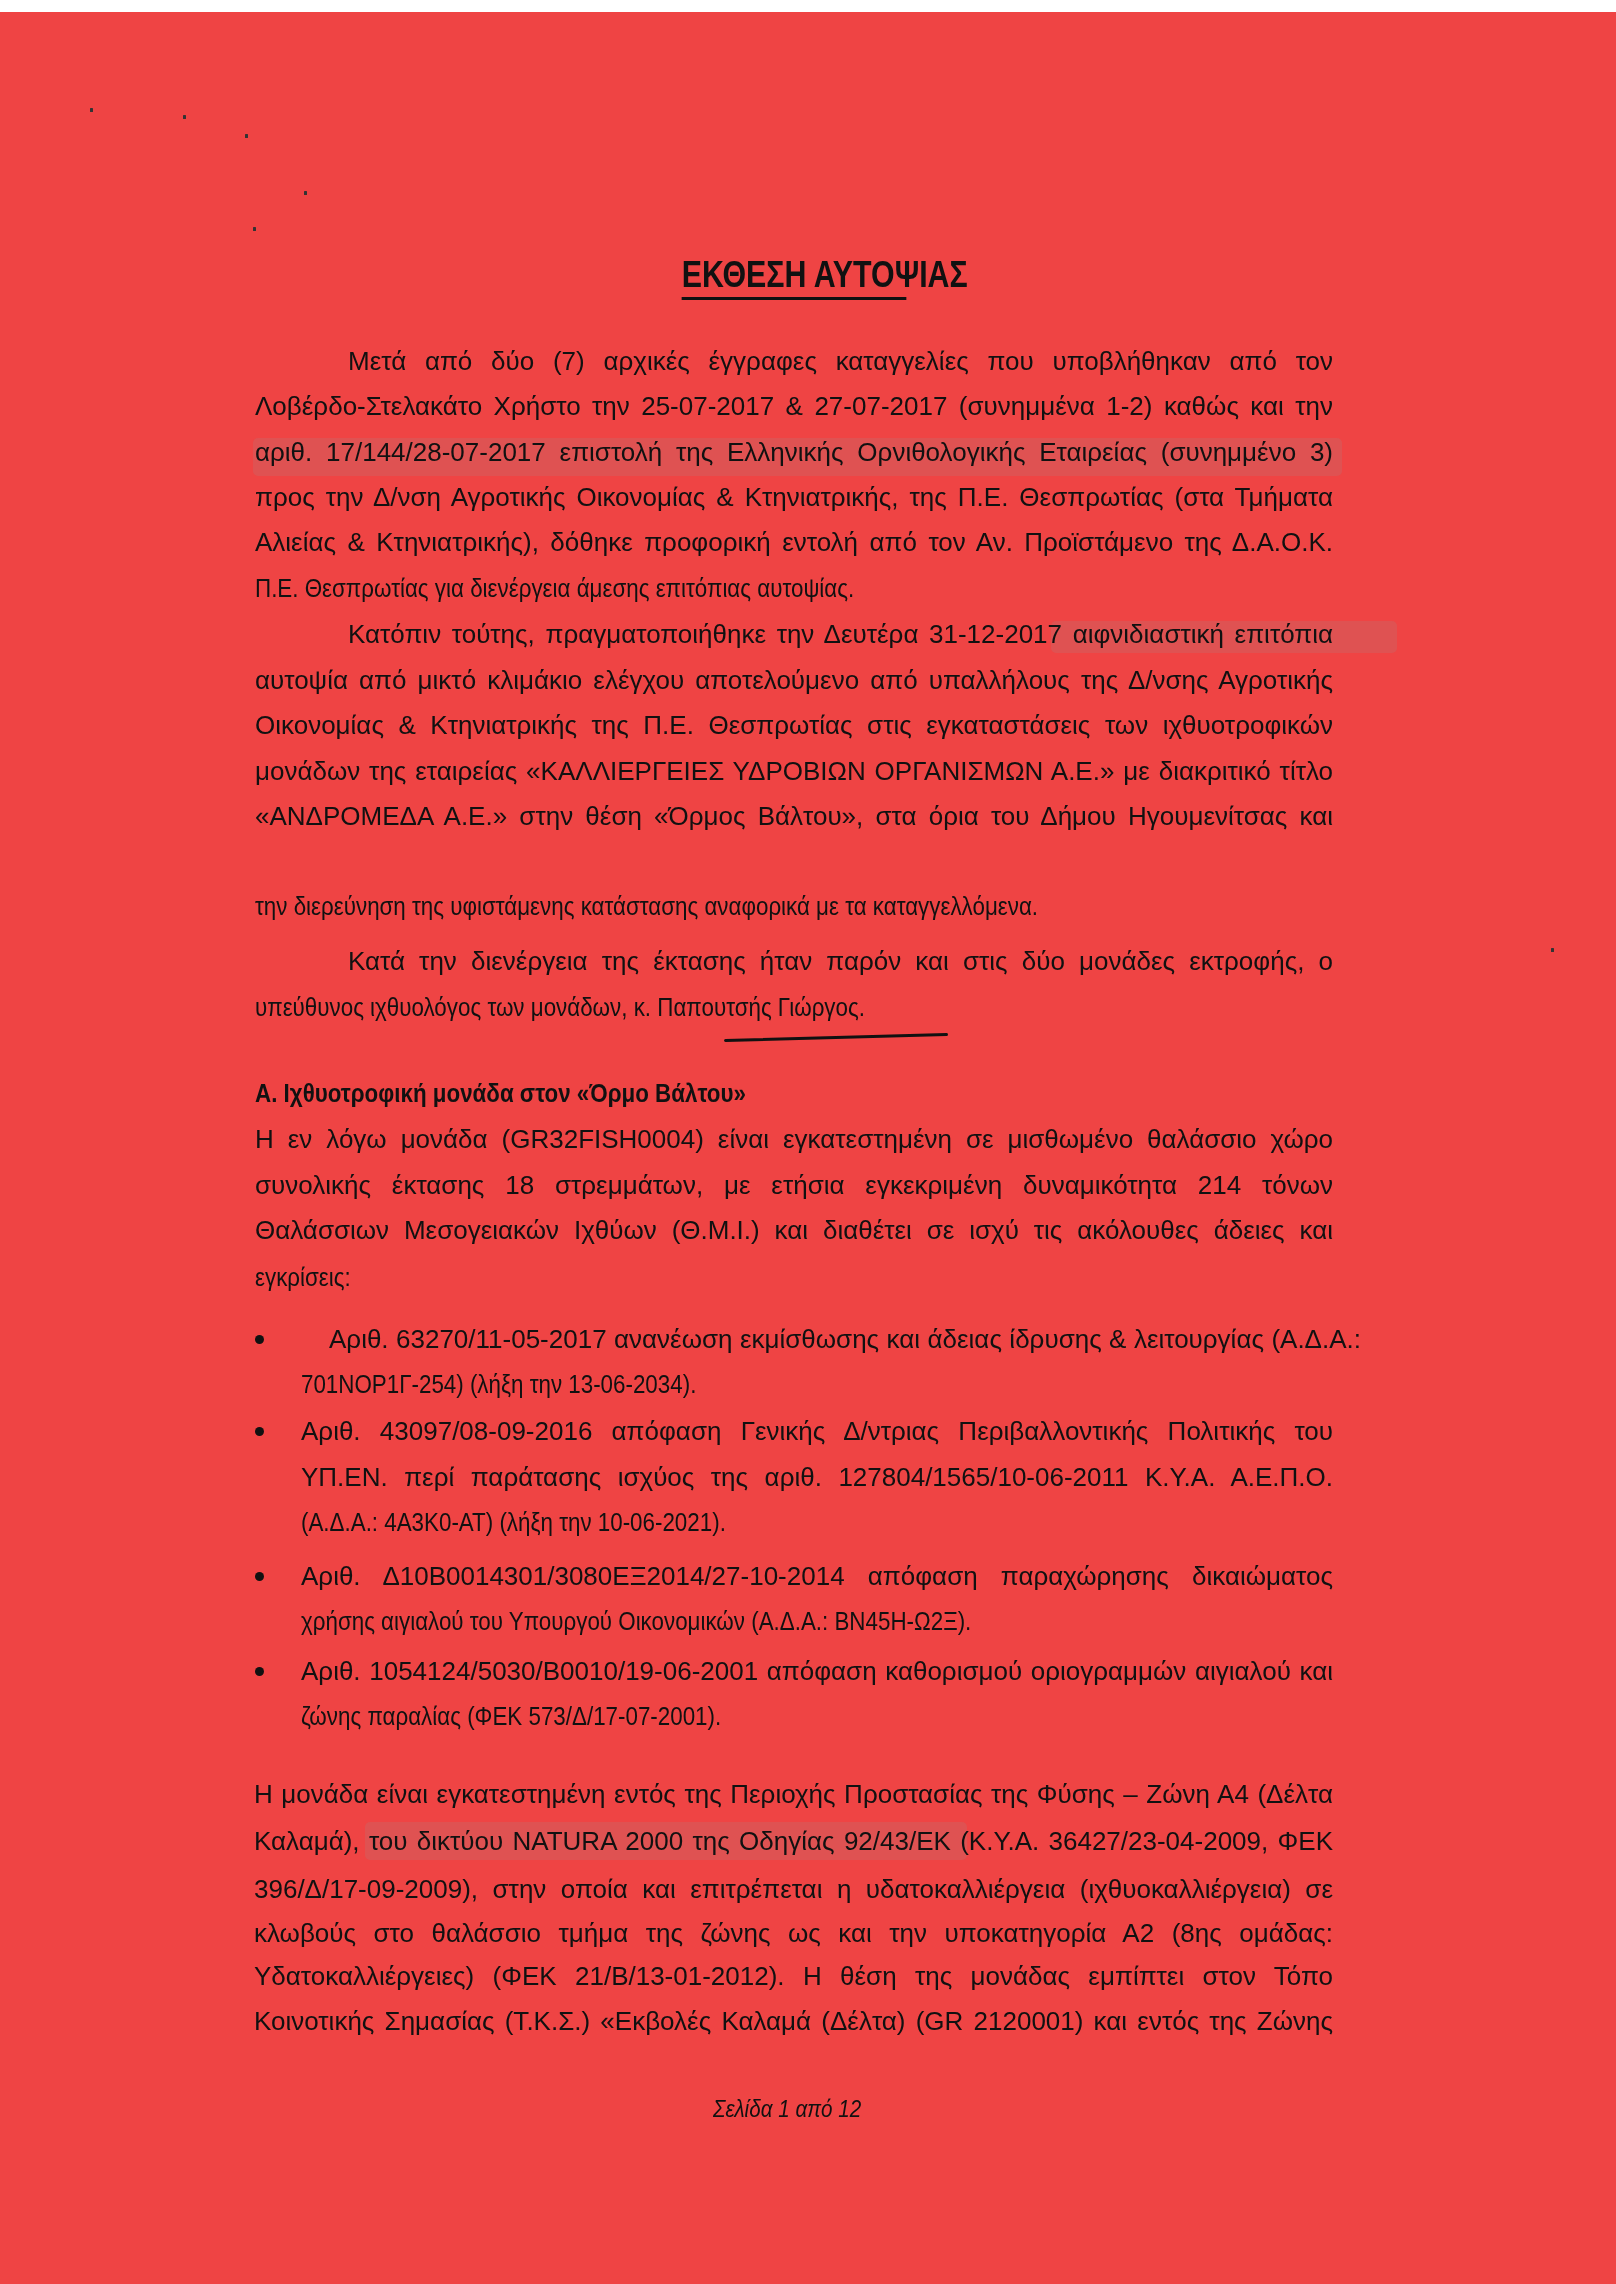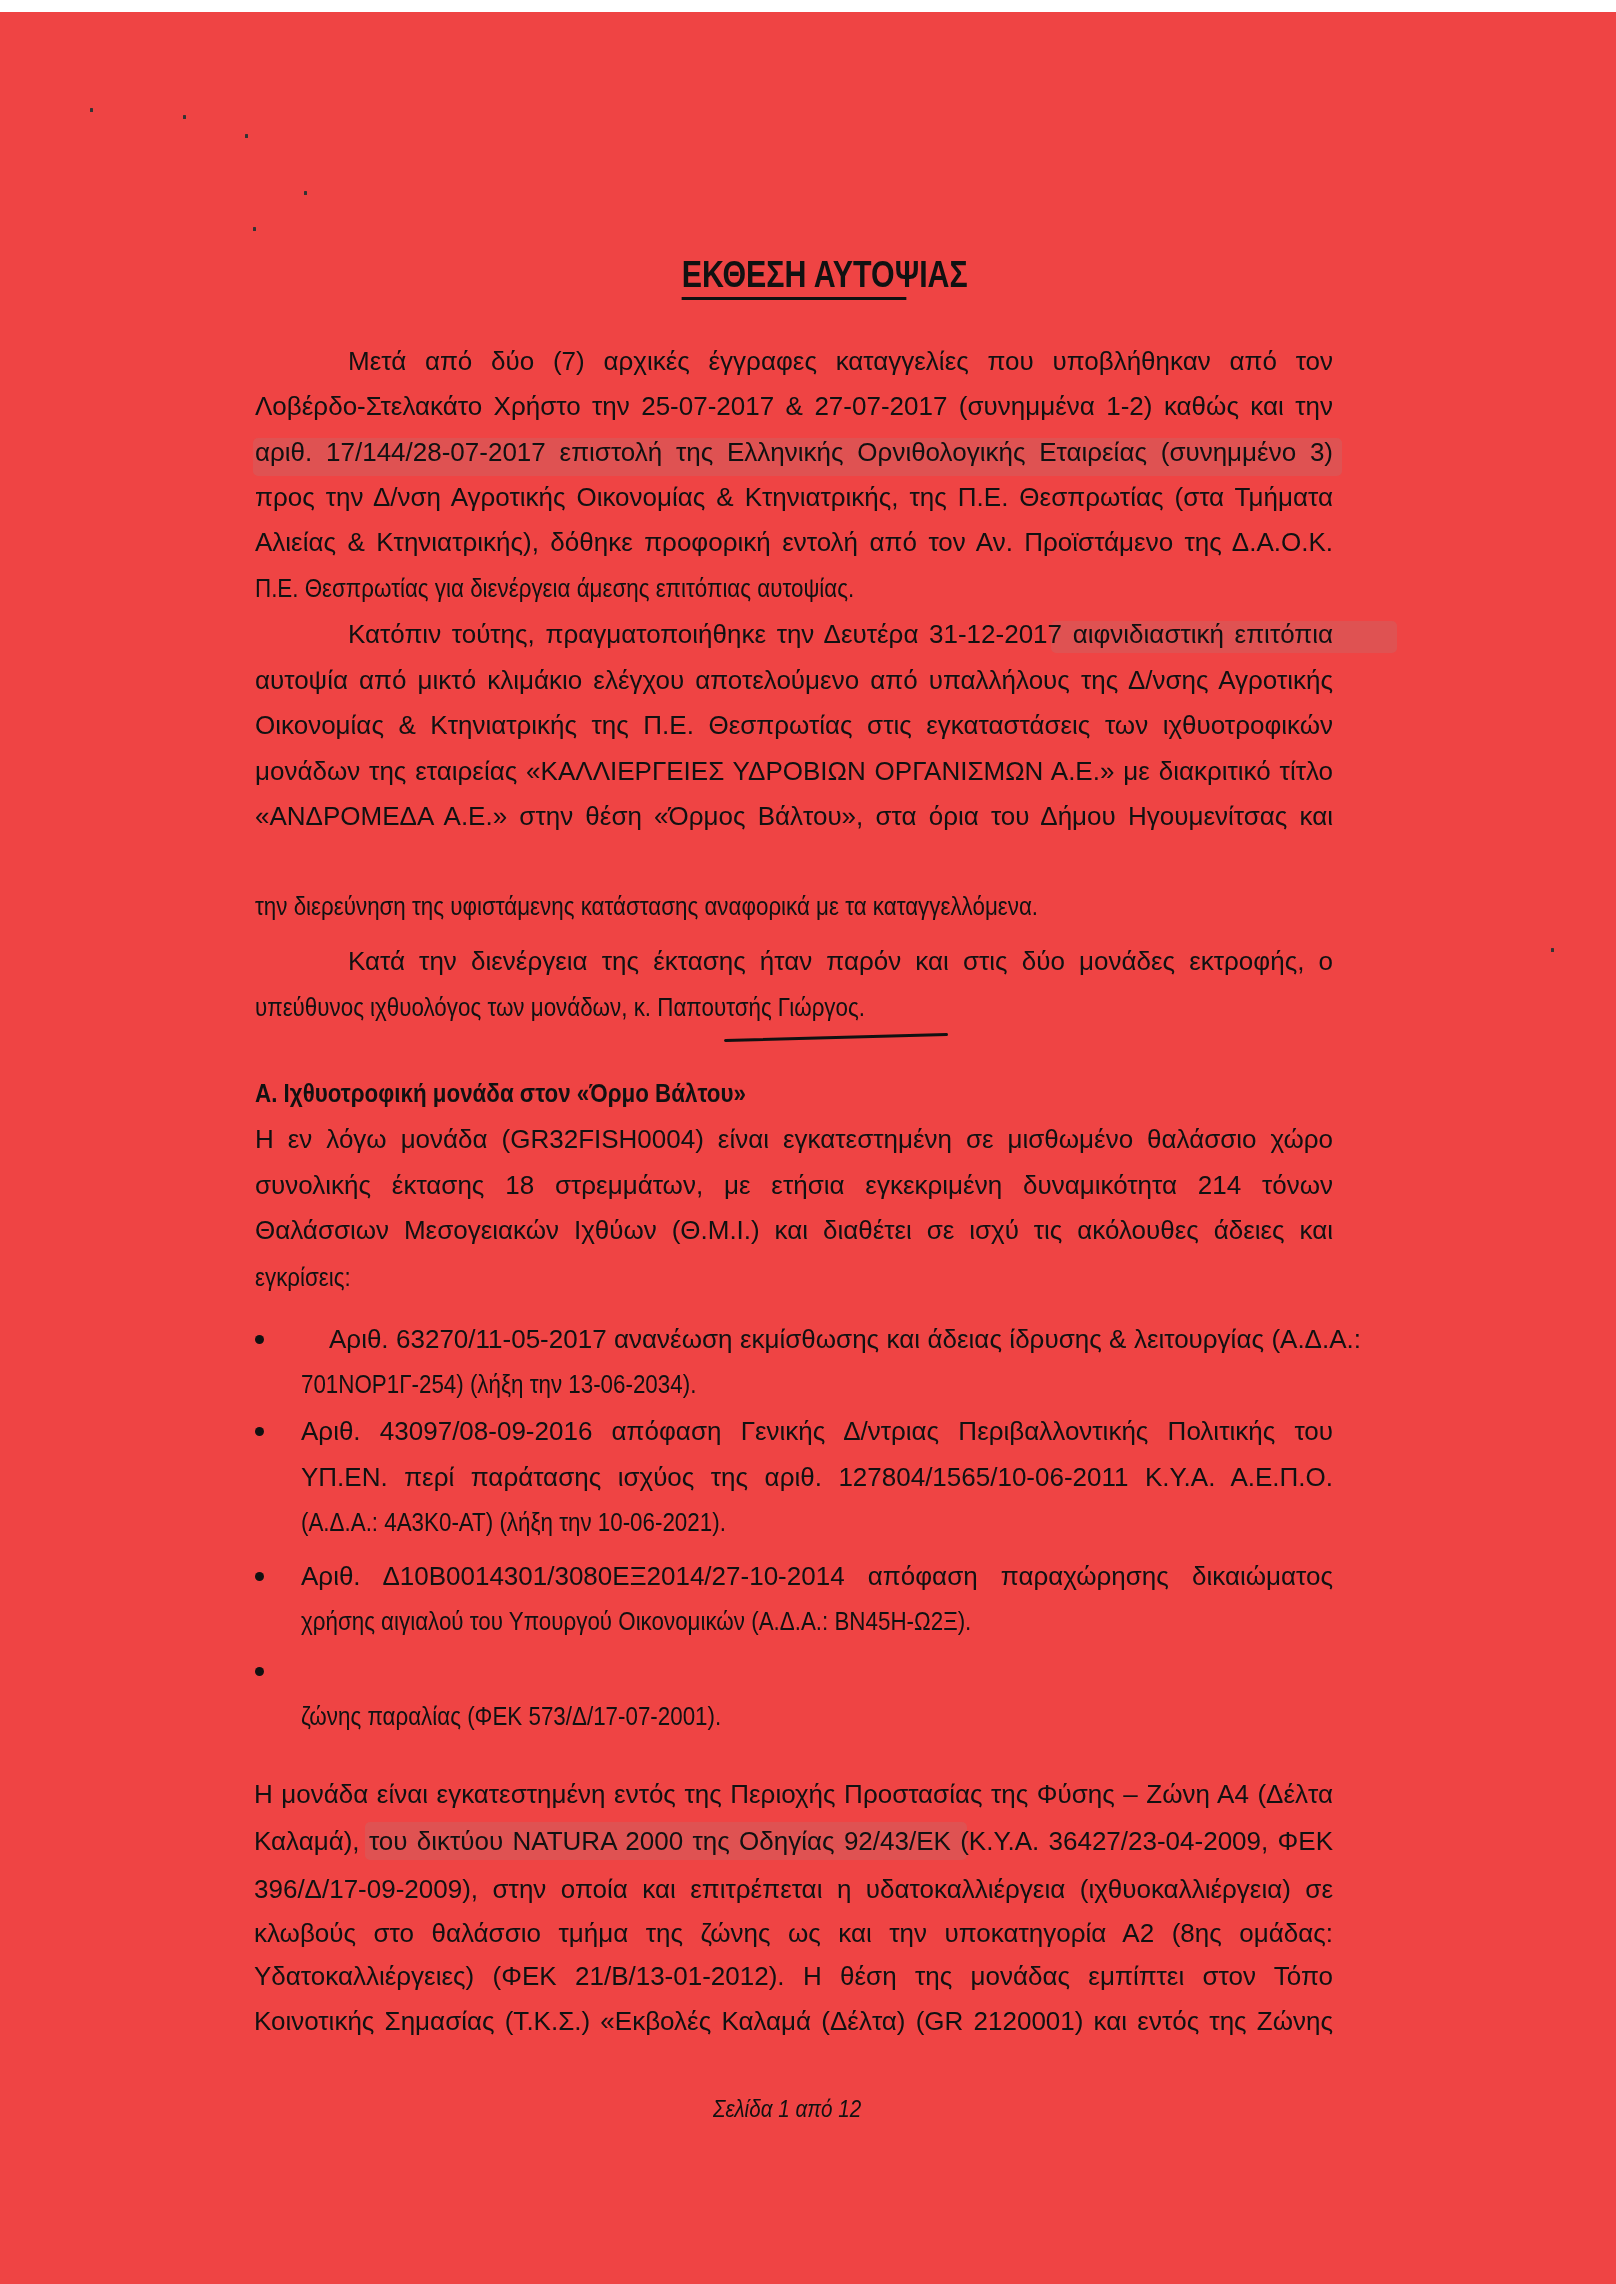--- a/index.html
+++ b/index.html
@@ -70,20 +70,21 @@
   <div class="bullet" style="left:255px;top:1415px;"></div>
   <div class="ln just" style="left:301px;top:1406px;width:1032px;">Αριθ. 43097/08-09-2016 απόφαση Γενικής Δ/ντριας Περιβαλλοντικής Πολιτικής του</div>
   <div class="ln just" style="left:301px;top:1452px;width:1032px;">ΥΠ.ΕΝ. περί παράτασης ισχύος της αριθ. 127804/1565/10-06-2011 Κ.Υ.Α. Α.Ε.Π.Ο.</div>
   <div class="ln" style="left:301px;top:1497px;">(Α.Δ.Α.: 4Α3Κ0-ΑΤ) (λήξη την 10-06-2021).</div>
 
   <div class="bullet" style="left:255px;top:1560px;"></div>
   <div class="ln just" style="left:301px;top:1551px;width:1032px;">Αριθ. Δ10Β0014301/3080ΕΞ2014/27-10-2014 απόφαση παραχώρησης δικαιώματος</div>
   <div class="ln" style="left:301px;top:1596px;">χρήσης αιγιαλού του Υπουργού Οικονομικών (Α.Δ.Α.: ΒΝ45Η-Ω2Ξ).</div>
 
   <div class="bullet" style="left:255px;top:1655px;"></div>
+  <div class="ln just" style="left:301px;top:1646px;width:1032px;">Αριθ. 1054124/5030/Β0010/19-06-2001 απόφαση καθορισμού οριογραμμών αιγιαλού και</div>
   <div class="ln" style="left:301px;top:1691px;">ζώνης παραλίας (ΦΕΚ 573/Δ/17-07-2001).</div>
 
   <div class="ln just" style="left:254px;top:1769px;width:1079px;">Η μονάδα είναι εγκατεστημένη εντός της Περιοχής Προστασίας της Φύσης – Ζώνη Α4 (Δέλτα</div>
   <div class="ln just" style="left:254px;top:1816px;width:1079px;">Καλαμά), του δικτύου NATURA 2000 της Οδηγίας 92/43/ΕΚ (Κ.Υ.Α. 36427/23-04-2009, ΦΕΚ</div>
   <div class="ln just" style="left:254px;top:1864px;width:1079px;">396/Δ/17-09-2009), στην οποία και επιτρέπεται η υδατοκαλλιέργεια (ιχθυοκαλλιέργεια) σε</div>
   <div class="ln just" style="left:254px;top:1908px;width:1079px;">κλωβούς στο θαλάσσιο τμήμα της ζώνης ως και την υποκατηγορία Α2 (8ης ομάδας:</div>
   <div class="ln just" style="left:254px;top:1951px;width:1079px;">Υδατοκαλλιέργειες) (ΦΕΚ 21/Β/13-01-2012). Η θέση της μονάδας εμπίπτει στον Τόπο</div>
   <div class="ln just" style="left:254px;top:1996px;width:1079px;">Κοινοτικής Σημασίας (Τ.Κ.Σ.) «Εκβολές Καλαμά (Δέλτα) (GR 2120001) και εντός της Ζώνης</div>
 
   <div class="footer">Σελίδα 1 από 12</div>

